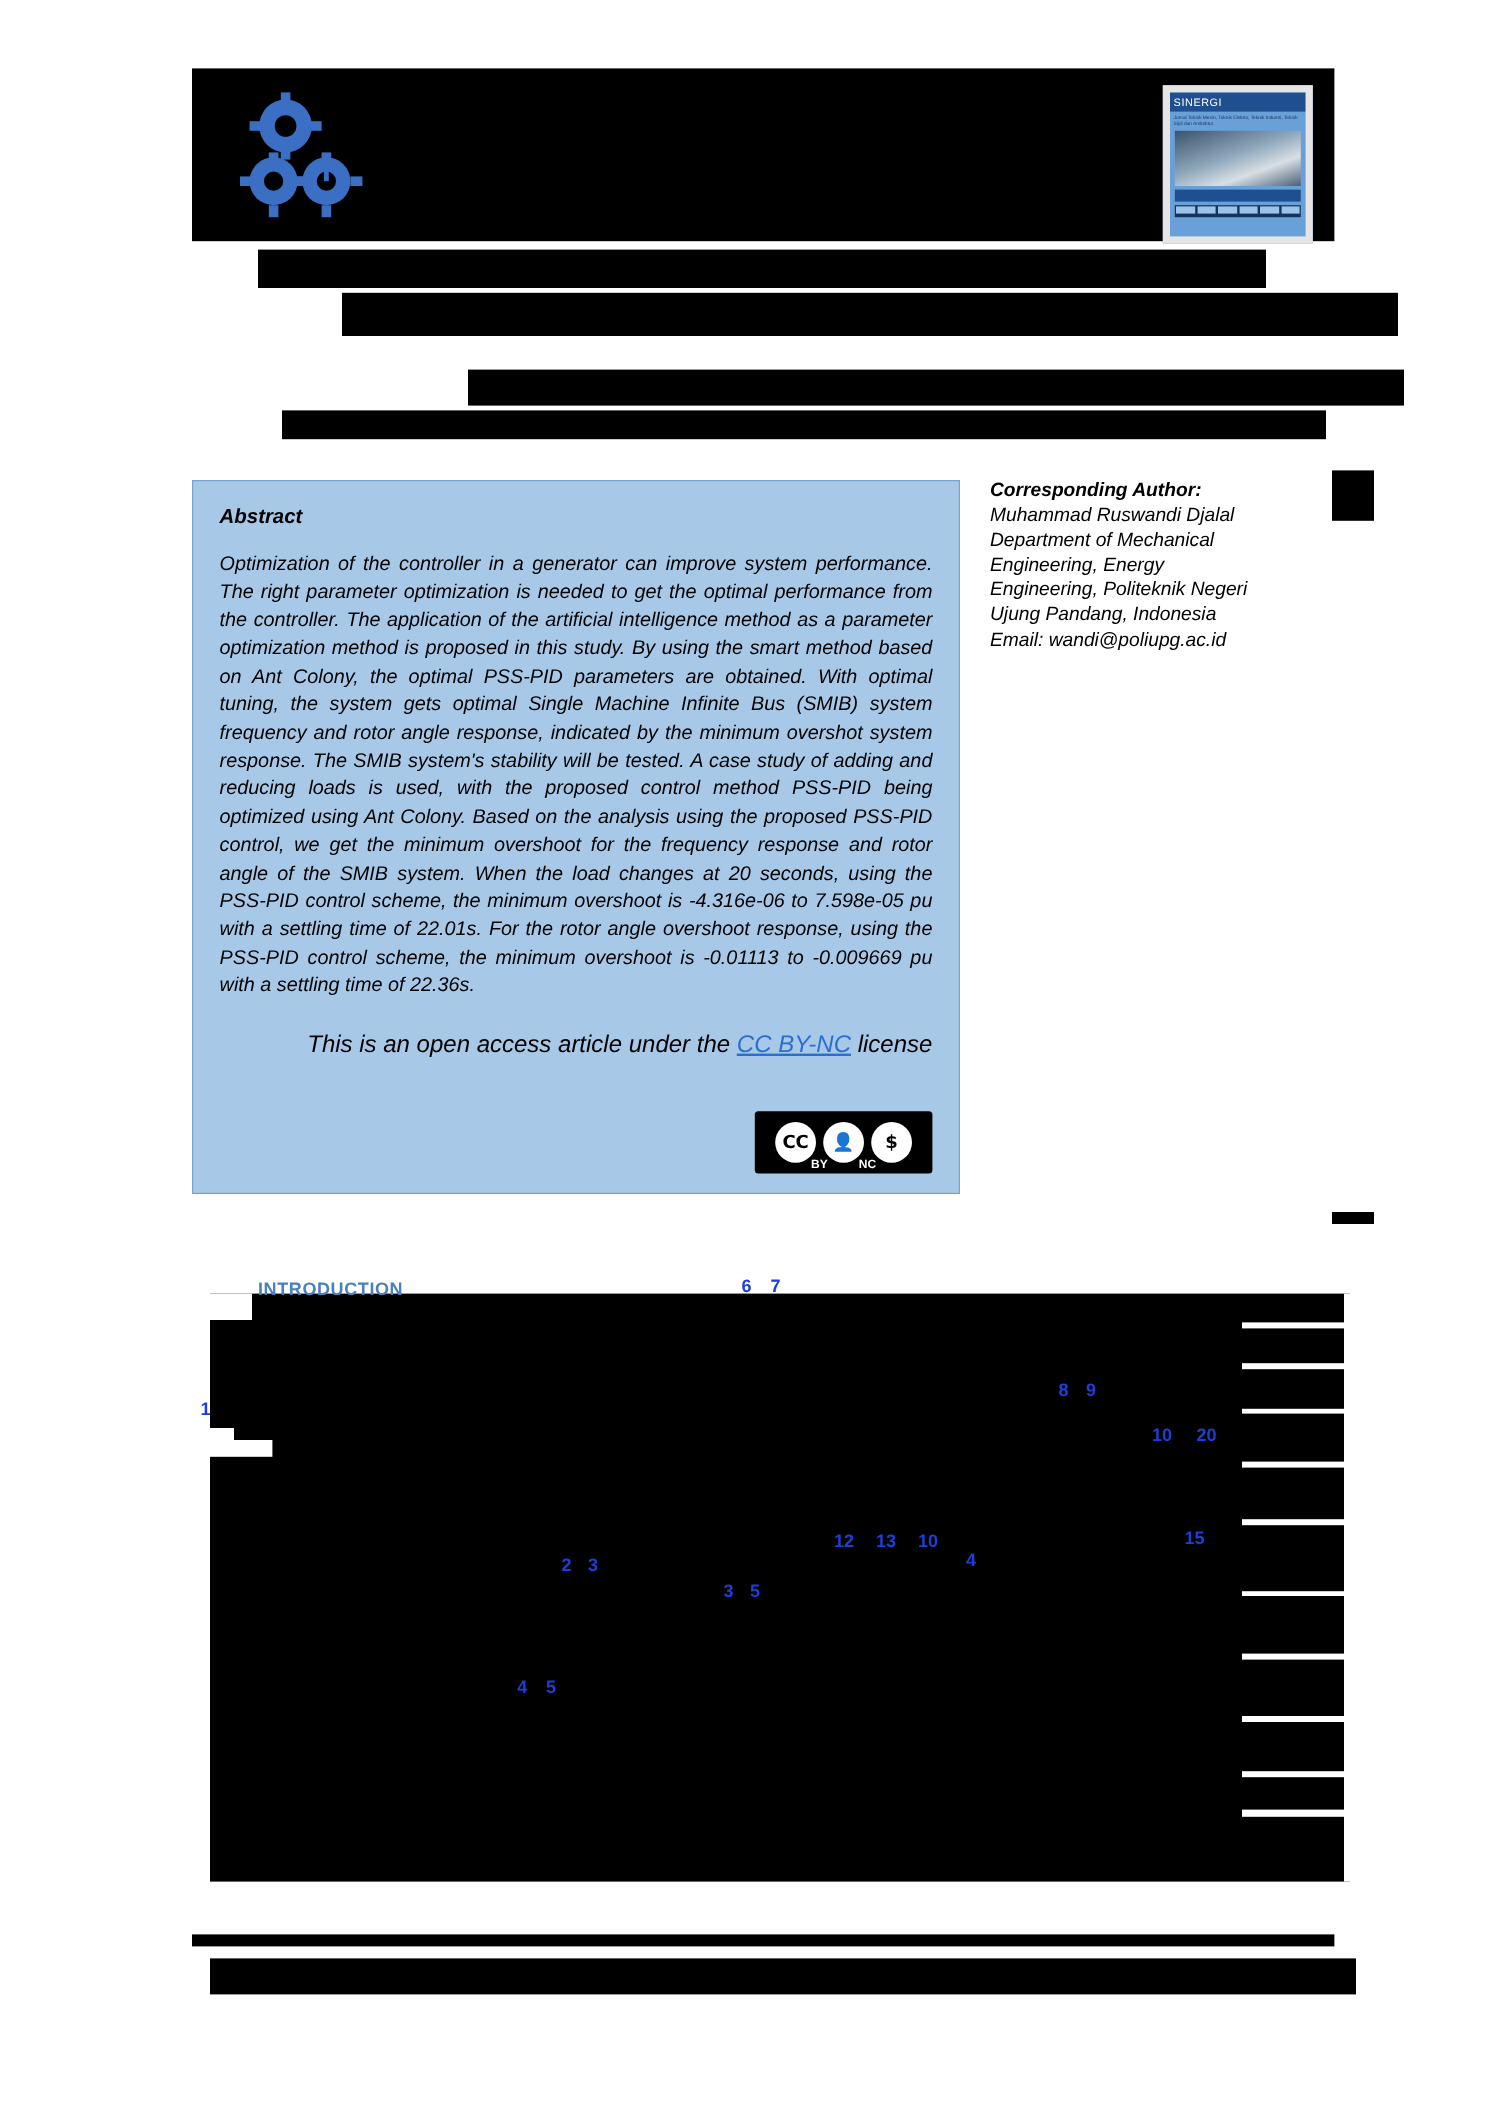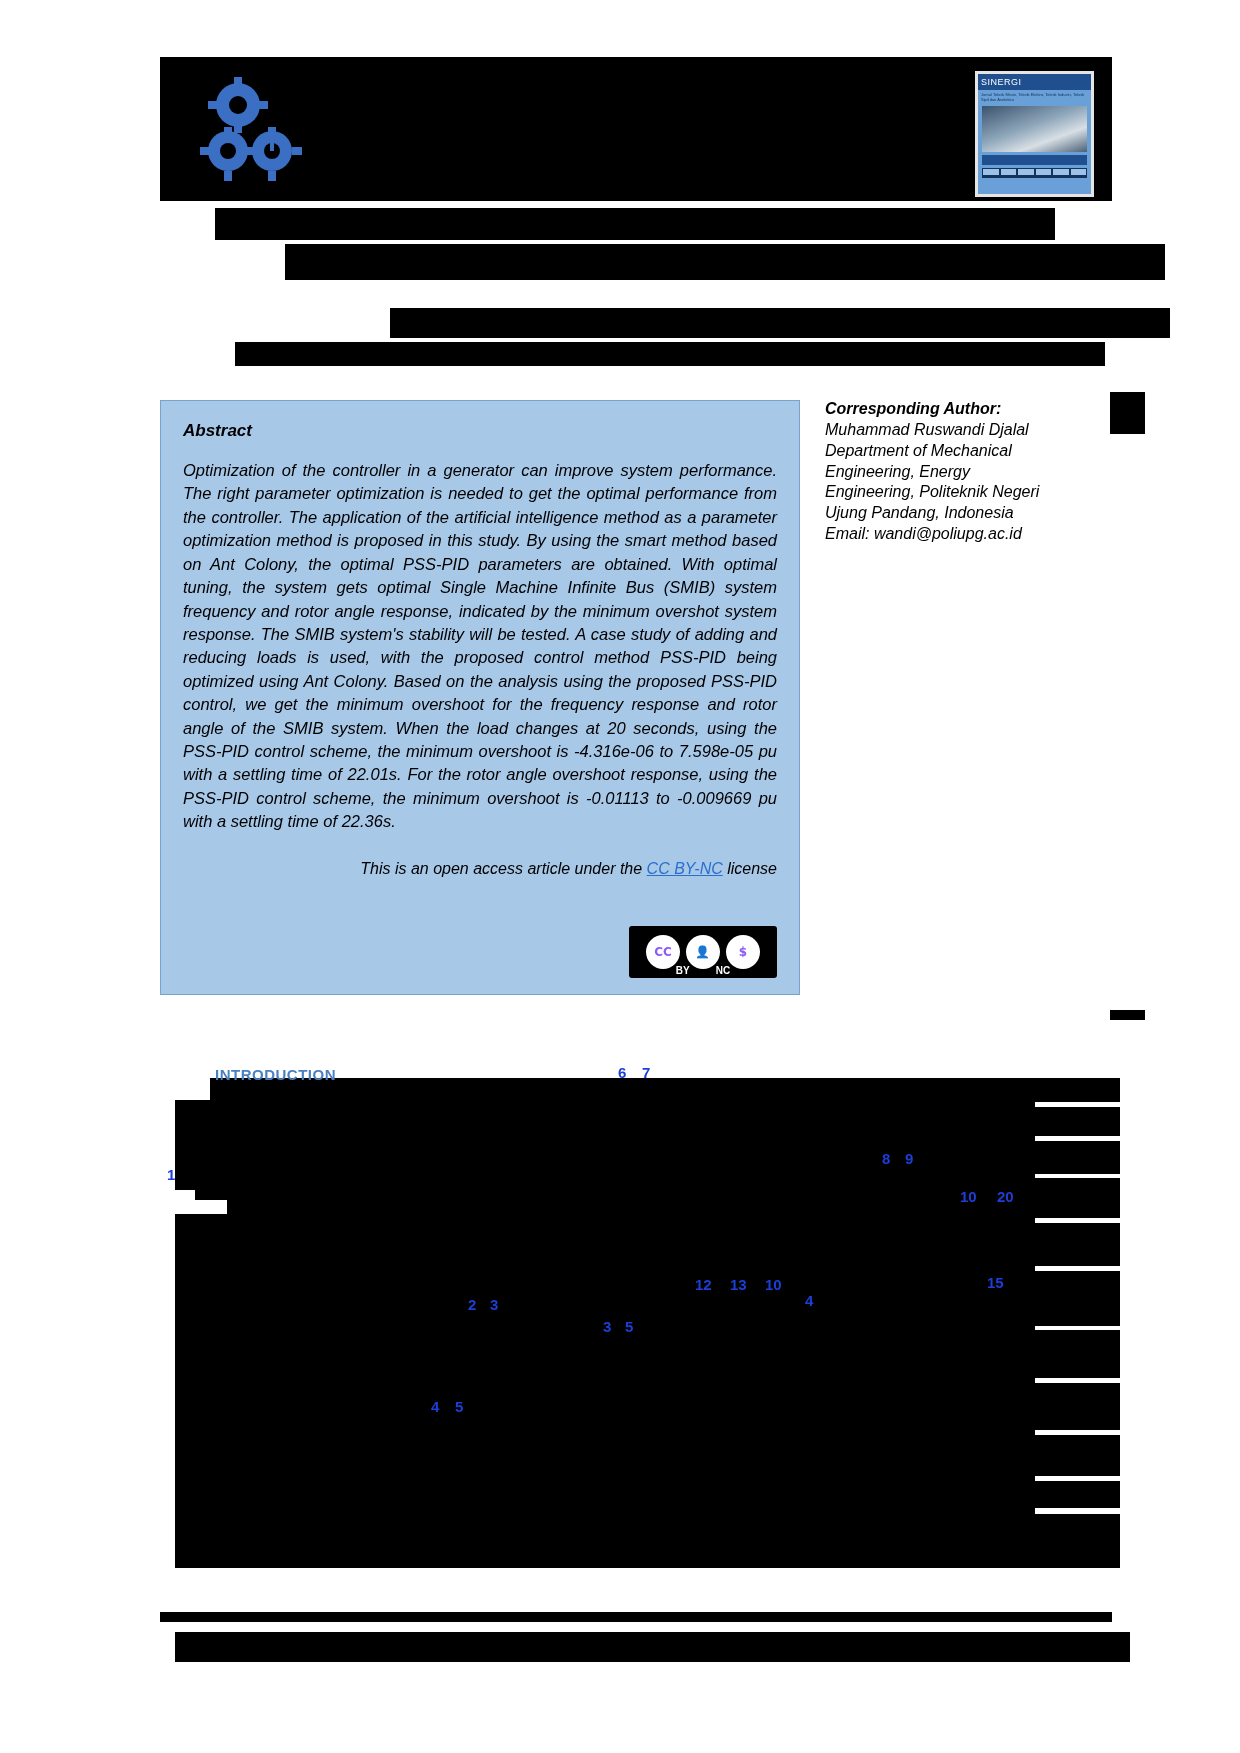--- a/index.html
+++ b/index.html
@@ -40,21 +40,21 @@
     width: 110px;
     height: 110px;
   }
   .cover-thumb {
     position: absolute;
     right: 18px;
     top: 14px;
     width: 113px;
     height: 120px;
     background: #6aa0d8;
-    border: 3px solid #e5e5e5;
+    border: 6px solid #e5e5e5;
     overflow: hidden;
   }
   .cover-top {
     height: 16px;
     background: #1f4f8f;
     color: #fff;
     font-size: 9px;
     display: flex;
     align-items: center;
     padding-left: 3px;
@@ -127,21 +127,21 @@
   }
   .abs-body {
     font-style: italic;
     font-size: 16.5px;
     line-height: 1.42;
     text-align: justify;
     margin: 0;
   }
   .license-line {
     font-style: italic;
-    font-size: 16px;
+    font-size: 20px;
     text-align: right;
     margin-top: 26px;
   }
   .license-line .cc-link { color: #2a6fd0; }
   .cc-badge {
     position: absolute;
     right: 22px;
     bottom: 16px;
     width: 148px;
     height: 52px;
@@ -149,24 +149,24 @@
     border-radius: 3px;
     display: flex;
     align-items: center;
     justify-content: center;
     gap: 6px;
   }
   .cc-circ {
     width: 34px; height: 34px;
     border-radius: 50%;
     background: #fff;
-    color: #8b5cf6;
+    color: #000000;
     display: flex; align-items: center; justify-content: center;
     font-weight: bold;
-    font-size: 12px;
+    font-size: 15px;
     font-family: "DejaVu Sans", sans-serif;
   }
   .cc-labels {
     position: absolute;
     bottom: 2px;
     left: 0; right: 0;
     display: flex;
     justify-content: center;
     gap: 26px;
     color: #fff;

